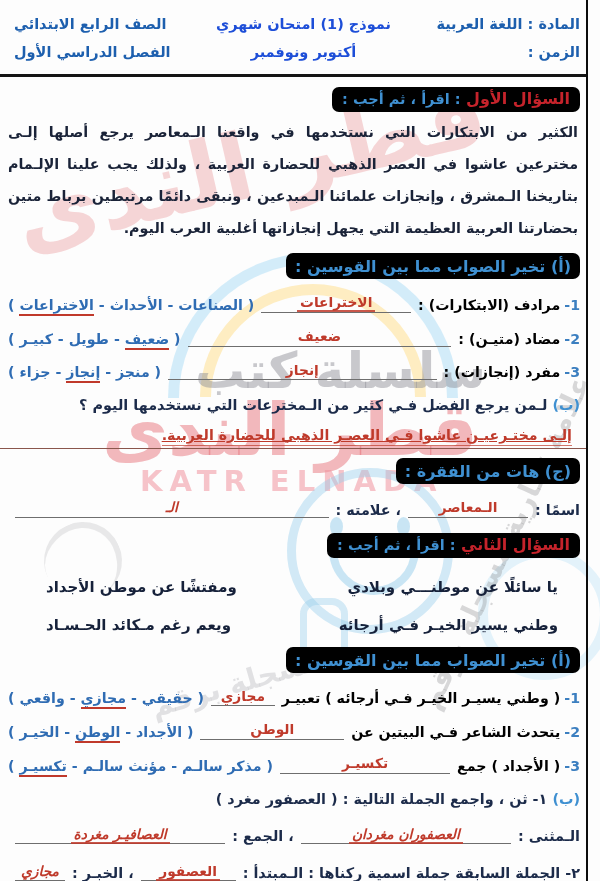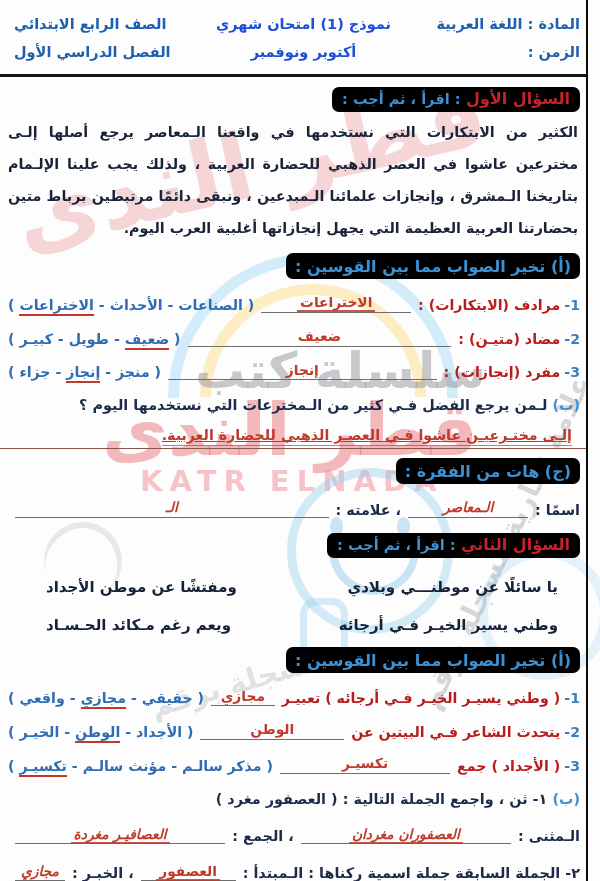--- a/index.html
+++ b/index.html
@@ -24,21 +24,21 @@
   
   main{position:relative;z-index:2;padding:0 20px 0 8px;color:#1c2b4a;}
   .pill{display:inline-block;background:#000000;border-radius:7px;padding:2px 10px 4px;margin-top:10px;}
   .pill .t-red{color:#c5232b;font-size:16px;}
   .pill .t-blue{color:#3f90d1;font-size:14.5px;}
   .sub-pill{font-size:16px;color:#3f90d1;margin-top:9px;padding:4px 9px 3px;}
   .para{margin:4px 2px 0 0;font-size:14.3px;line-height:2.25;text-align:justify;color:#1a2338;}
   
   .mcq{display:flex;align-items:flex-end;margin-top:15px;font-size:14.2px;white-space:nowrap;}
   .qnum{color:#3c7fc0;margin-left:4px;}
-  .qtext{color:#b91c1c;}
+  .qtext{color:#000000;}
   .blank{flex:1;min-width:42px;border-bottom:1.3px solid #6e6e6e;text-align:center;
          margin:0 7px;line-height:1.25;}
   .ans{color:#bf3a2b;padding:0 3px;font-size:13.8px;}
   .ans-ul{border-bottom:2px solid rgba(191,58,43,.85);}
   .opts{color:#2f6cb3;white-space:nowrap;}
   .correct{border-bottom:2.4px solid #c0392b;padding-bottom:1px;}
   
   .q-line{margin-top:17px;font-size:14.4px;}
   .lbl-blue{color:#3f90d1;}
   .answer-line{margin:12px -8px 0 -8px;padding:0 16px 4px 0;border-bottom:1.6px solid #8a564c;}
@@ -153,21 +153,21 @@
       <span>لـمن يرجع الفضل فـي كثير من الـمخترعات التي نستخدمها اليوم ؟</span>
     </div>
     <div class="answer-line">
       <span class="ans-text">إلـى مختـرعيـن عاشوا فـي العصـر الذهبي للحضارة العربية.</span>
     </div>
 
     <div class="pill sub-pill">(ج) هات من الفقرة :</div>
 
     <div class="fill-row">
       <span>اسمًا :</span>
-      <span class="blank" style="flex:0 0 120px;font-style:italic;"><span class="ans">الـمعاصر</span></span>
+      <span class="blank" style="flex:0 0 120px;"><span class="ans">الـمعاصر</span></span>
       <span>، علامته :</span>
       <span class="blank grow"><span class="ans">الـ</span></span>
     </div>
 
     
     <div class="pill" style="margin-top:15px;">
       <span class="t-red">السؤال الثاني</span>
       <span class="t-blue">: اقرأ ، ثم أجب :</span>
     </div>
 

